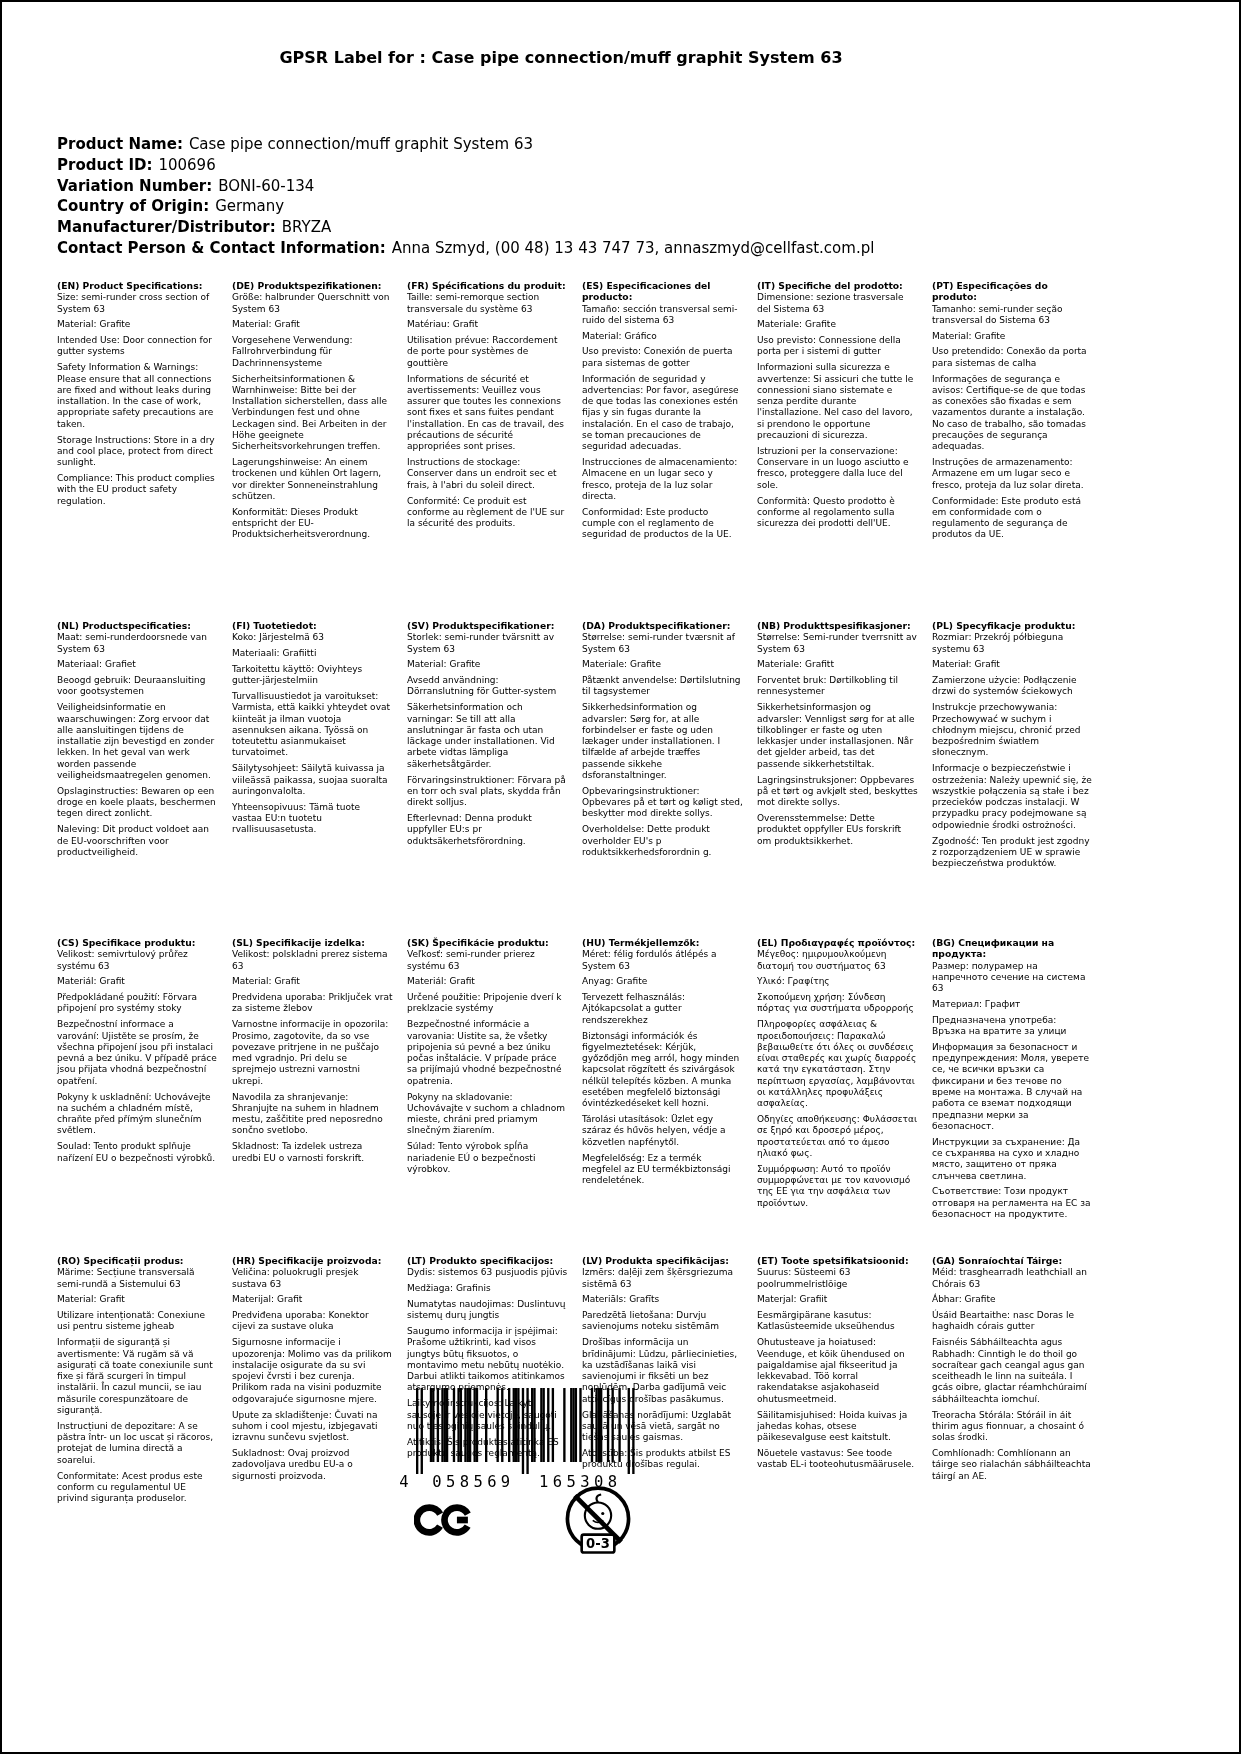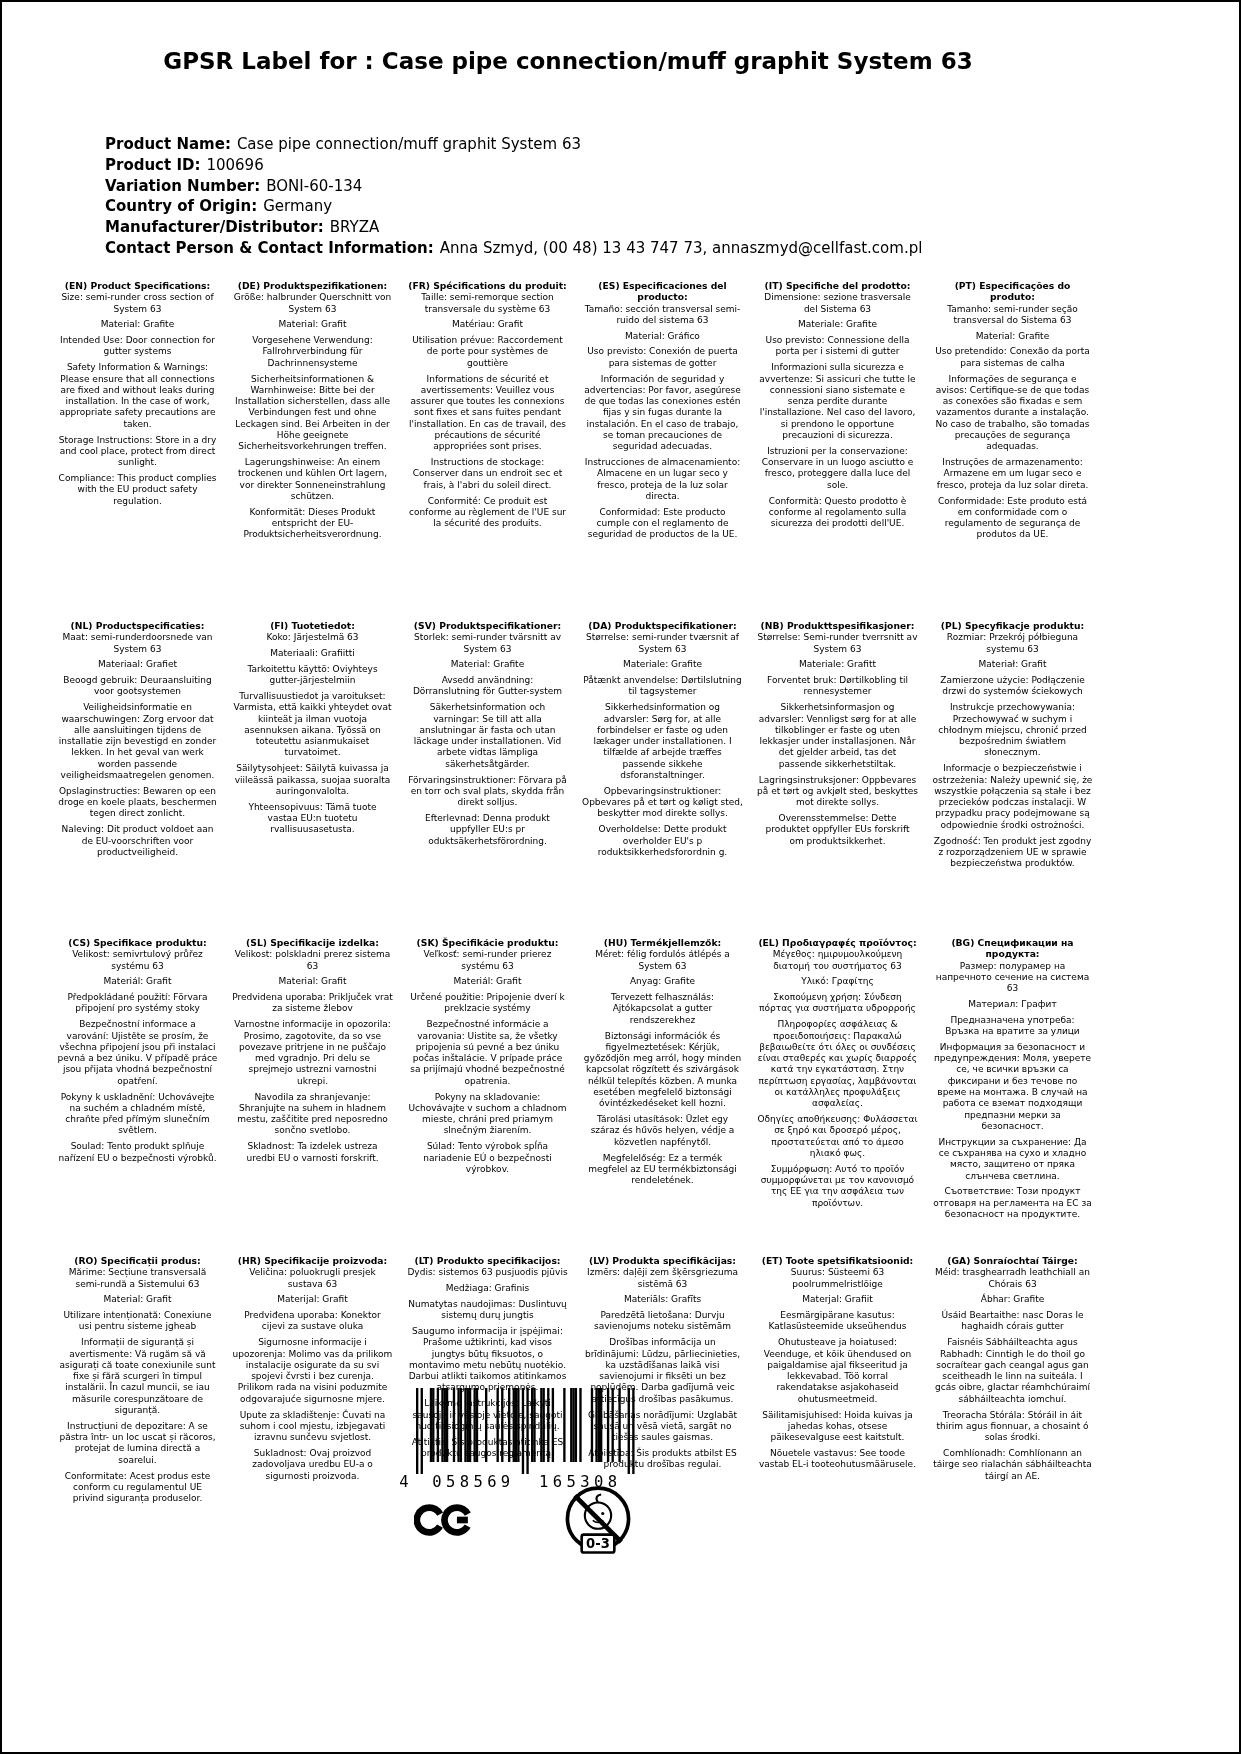--- a/index.html
+++ b/index.html
@@ -2,32 +2,31 @@
 <html><head>
 <meta charset="utf-8">
 <style>
   html,body{margin:0;padding:0;background:#ffffff;}
   .page{
     position:relative;width:1241px;height:1754px;background:#fff;
     border:2px solid #000;box-sizing:border-box;
     font-family:"DejaVu Sans",sans-serif;color:#000;overflow:hidden;
   }
   .title{
-    position:absolute;top:46px;left:12px;width:1108px;text-align:center;
-    font-size:23px;font-weight:bold;letter-spacing:0px;
+    position:absolute;top:46px;left:5px;width:1108px;text-align:center;
+    font-size:16px;font-weight:bold;letter-spacing:0px;
   }
-  .info{position:absolute;left:55px;top:132px;font-size:15px;line-height:20.8px;margin-left:48px;}
+  .info{position:absolute;left:55px;top:132px;font-size:15px;line-height:20.8px;}
   .info-row{white-space:nowrap;}
   .info-label{font-weight:bold;}
   .info-value{margin-left:6px;}
   .specs{
     position:absolute;left:55px;top:278px;width:1140px;
     display:grid;grid-template-columns:repeat(6,175px);
     grid-template-rows:340px 317px 318px auto;
-    text-align:center;
   }
   .spec{font-size:9px;line-height:11.3px;padding-right:14px;box-sizing:border-box;}
   .spec h3{font-size:9.2px;font-weight:bold;margin:0 0 1px 0;line-height:11.3px;}
   .spec p{margin:0 0 4.5px 0;}
   .barcode{position:absolute;left:392px;top:1386px;}
   .ce{position:absolute;left:412px;top:1494px;}
   .age{position:absolute;left:560px;top:1482px;text-align:center;}
 </style>
 </head>
 <body>

